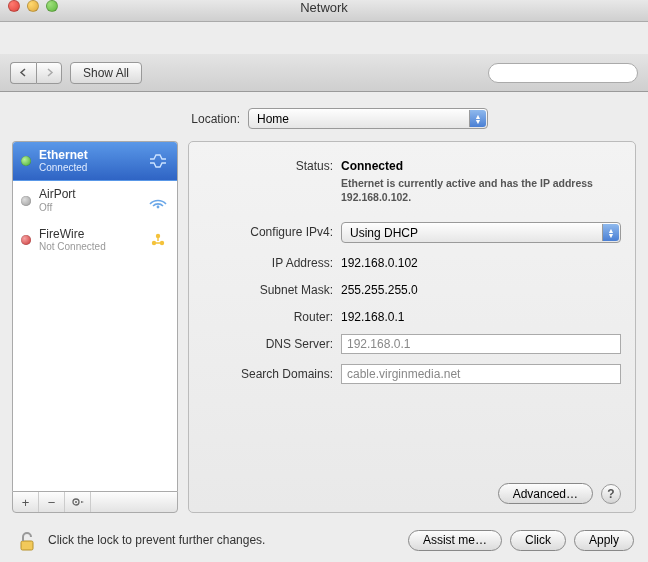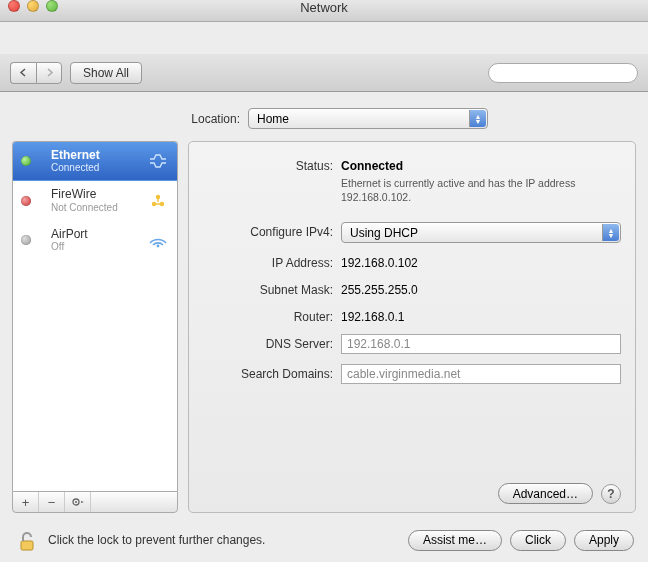--- a/index.html
+++ b/index.html
@@ -130,21 +130,21 @@
   background: #fff;
   border: 1px solid #aaa;
   border-bottom: none;
   border-radius: 4px 4px 0 0;
   overflow: hidden;
 }
 .conn-item {
   display: flex;
   align-items: center;
   padding: 6px 8px;
-  gap: 20px;
+  gap: 8px;
   border-bottom: 1px solid transparent;
 }
 .conn-item.selected {
   background: linear-gradient(#5a98e8, #2f64c4);
   color: #fff;
 }
 .status-dot {
   width: 10px; height: 10px; border-radius: 50%;
   box-shadow: 0 0 1px rgba(0,0,0,0.5) inset;
 }
@@ -201,20 +201,21 @@
 .form-val {
   flex: 1;
   font-size: 12px;
   padding-top: 3px;
 }
 .status-desc {
   font-size: 10.5px;
   color: #555;
   margin-top: 4px;
   line-height: 1.3;
+  font-weight: bold;
 }
 .text-input {
   flex: 1;
   height: 20px;
   border: 1px solid #aaa;
   background: #fff;
   padding: 0 5px;
   font-size: 12px;
   color: #888;
 }
@@ -313,46 +314,46 @@
           <div class="conn-status">Connected</div>
         </div>
         <div class="conn-icon">
           <svg width="20" height="16" viewBox="0 0 20 16">
               <path d="M2 6h4l2-4h4l2 4h4M2 10h4l2 4h4l2-4h4" fill="none" stroke="#cde3ff" stroke-width="1.4"></path>
             </svg>
         </div>
       </div>
 
       <div class="conn-item">
+        <div class="status-dot gray"></div>
+        <div class="conn-text">
+          <div class="conn-name">AirPort</div>
+          <div class="conn-status">Off</div>
+        </div>
+        <div class="conn-icon">
+          <svg width="20" height="16" viewBox="0 0 20 16">
+              <path d="M2 11a11 11 0 0116 0" fill="none" stroke="#6aa7e8" stroke-width="1.6"></path>
+              <path d="M5 13a7 7 0 0110 0" fill="none" stroke="#6aa7e8" stroke-width="1.6"></path>
+              <circle cx="10" cy="14" r="1.4" fill="#6aa7e8"></circle>
+            </svg>
+        </div>
+      </div>
+
+      <div class="conn-item">
         <div class="status-dot red"></div>
         <div class="conn-text">
           <div class="conn-name">FireWire</div>
           <div class="conn-status">Not Connected</div>
         </div>
         <div class="conn-icon">
           <svg width="18" height="18" viewBox="0 0 18 18">
               <circle cx="9" cy="5" r="2.2" fill="#f4c23a"></circle>
               <circle cx="5" cy="12" r="2.2" fill="#f4c23a"></circle>
               <circle cx="13" cy="12" r="2.2" fill="#f4c23a"></circle>
               <path d="M9 7v3M7 12h4" stroke="#f4c23a" stroke-width="1.4"></path>
-            </svg>
-        </div>
-      </div>
-
-      <div class="conn-item">
-        <div class="status-dot gray"></div>
-        <div class="conn-text">
-          <div class="conn-name">AirPort</div>
-          <div class="conn-status">Off</div>
-        </div>
-        <div class="conn-icon">
-          <svg width="20" height="16" viewBox="0 0 20 16">
-              <path d="M2 11a11 11 0 0116 0" fill="none" stroke="#6aa7e8" stroke-width="1.6"></path>
-              <path d="M5 13a7 7 0 0110 0" fill="none" stroke="#6aa7e8" stroke-width="1.6"></path>
-              <circle cx="10" cy="14" r="1.4" fill="#6aa7e8"></circle>
             </svg>
         </div>
       </div>
 
     </div>
     <div class="sidebar-toolbar">
       <div class="sb-btn">+</div>
       <div class="sb-btn">−</div>
       <div class="sb-btn">
         <svg width="14" height="12" viewBox="0 0 14 12">

